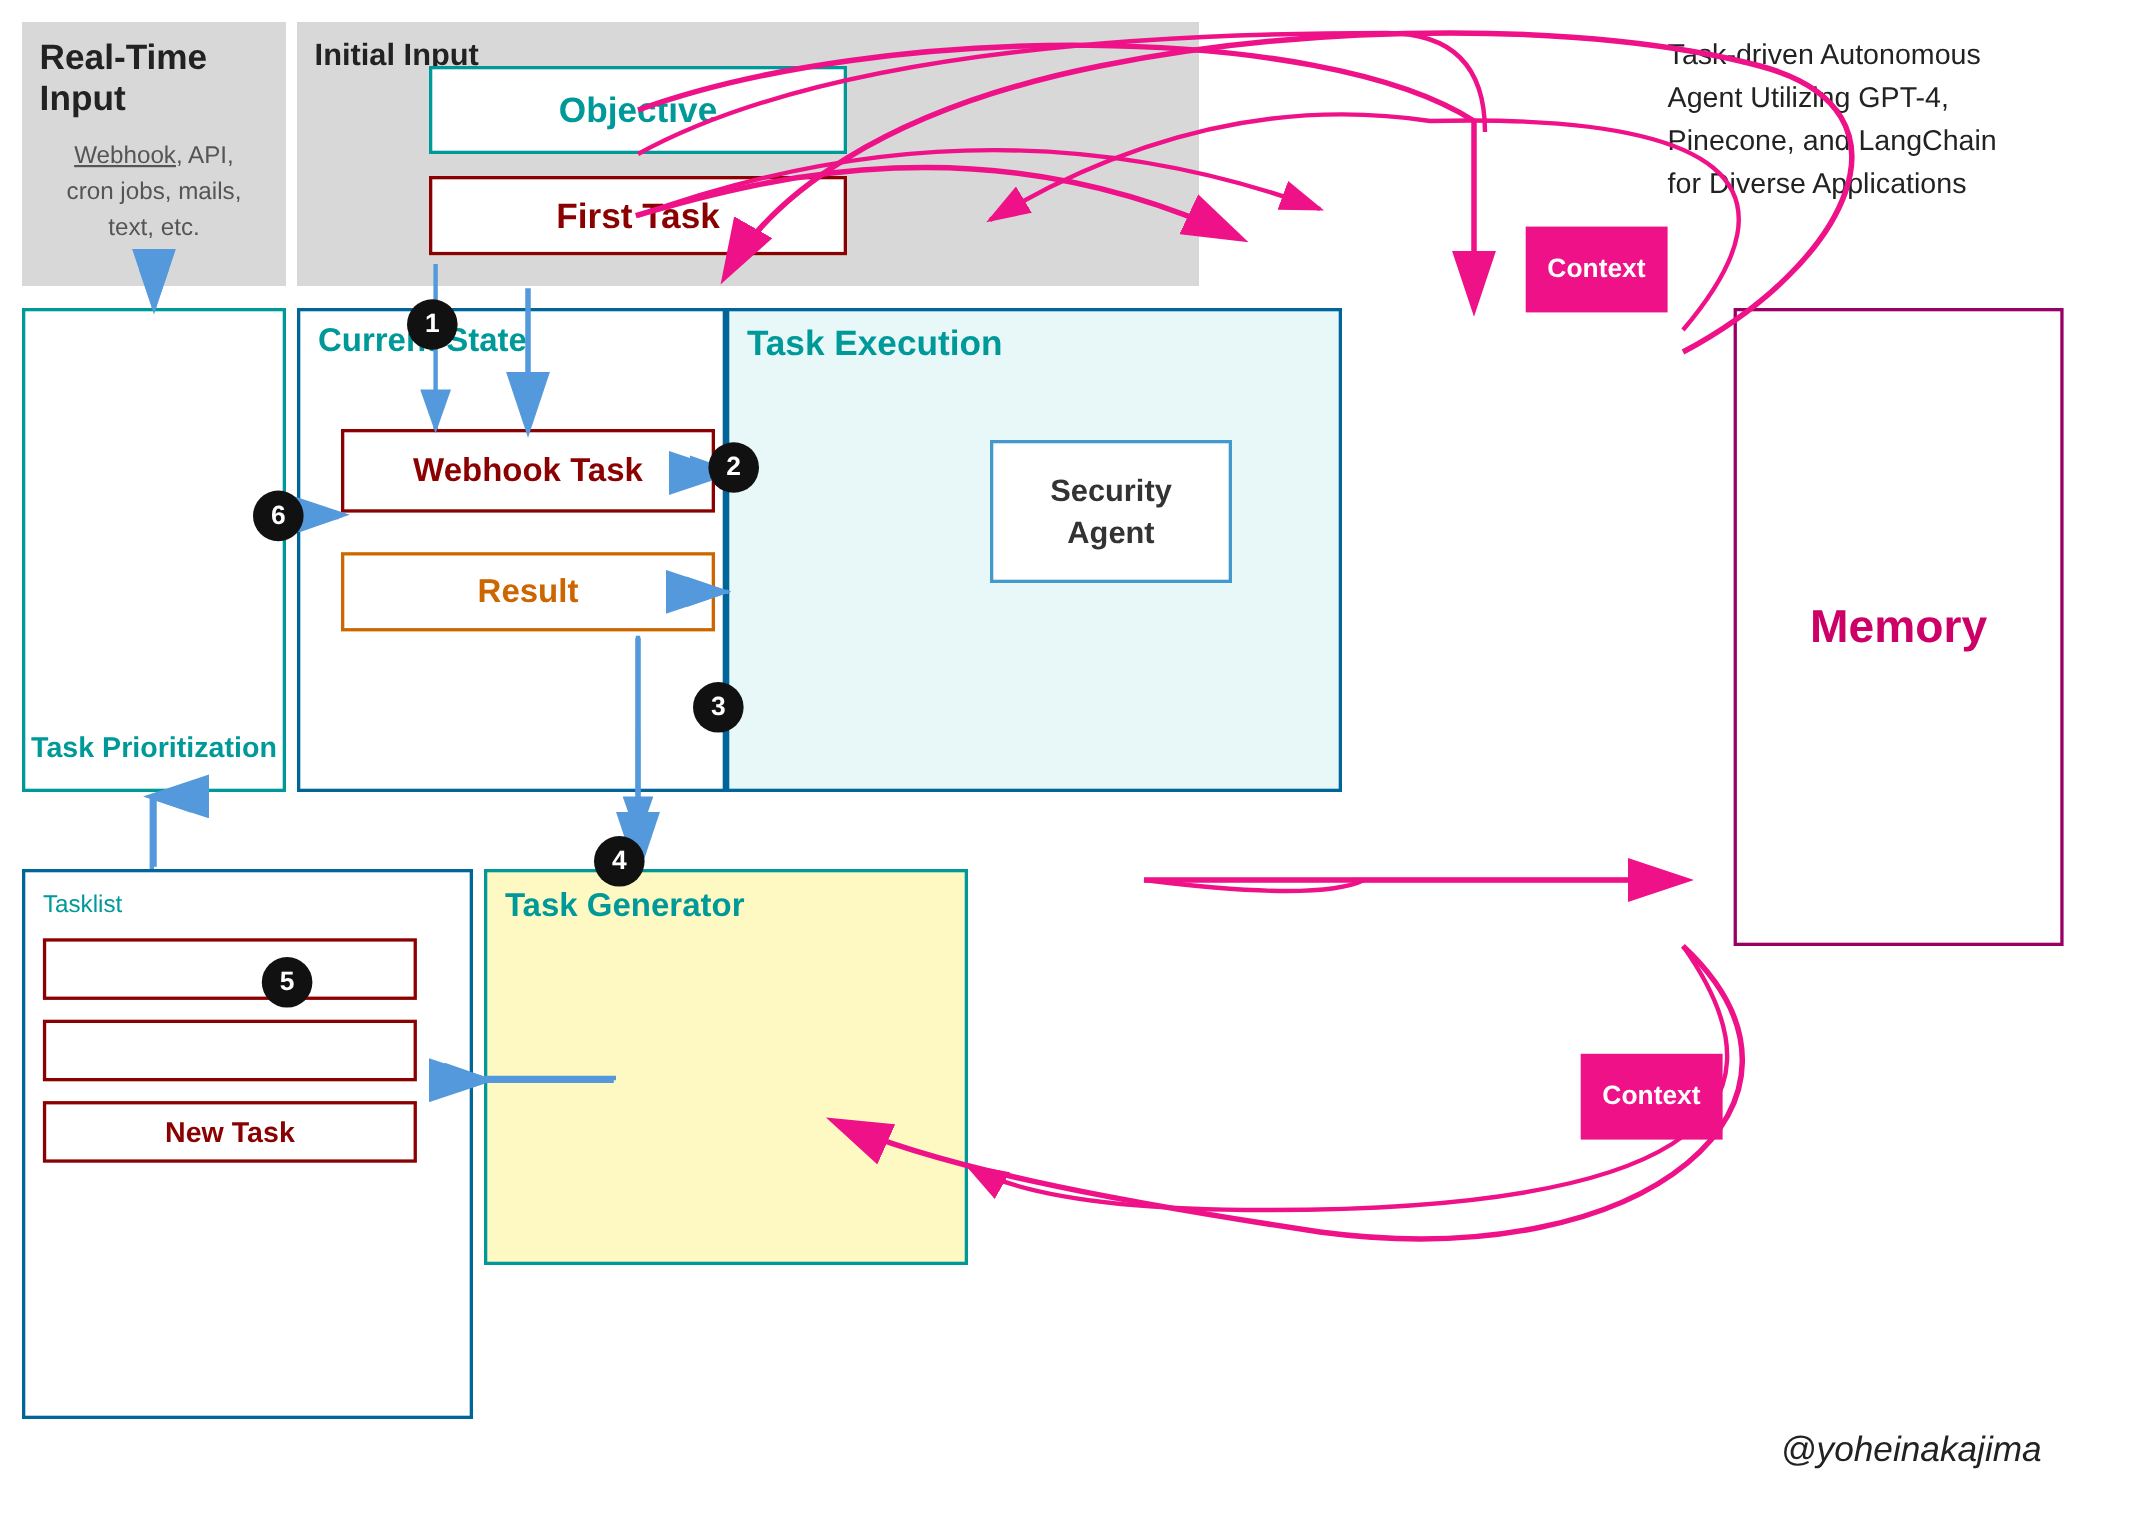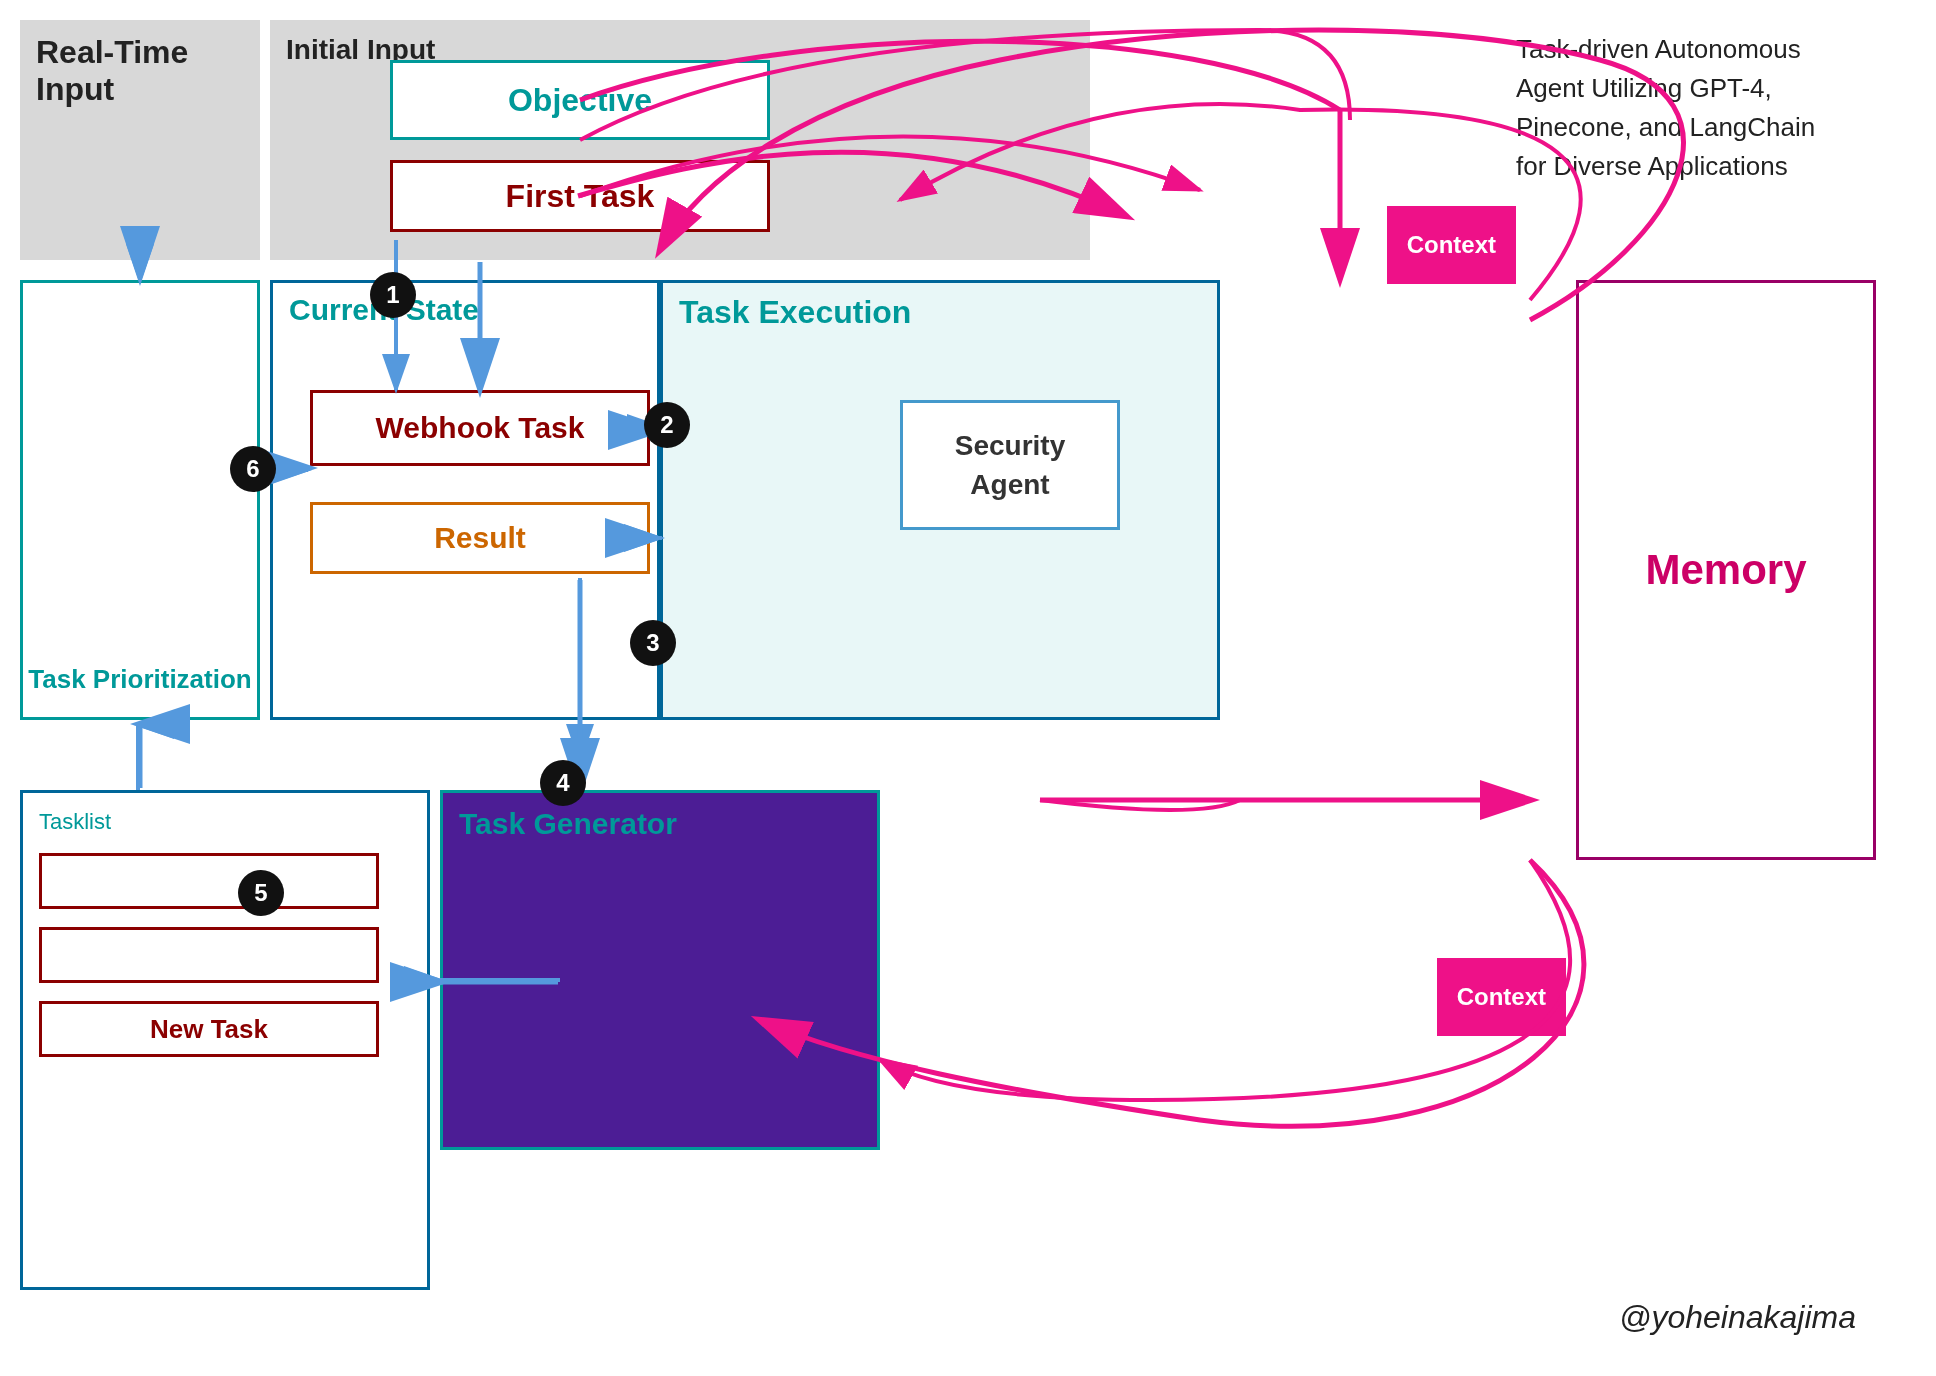--- a/index.html
+++ b/index.html
@@ -288,21 +288,21 @@
     }
 
     
     .task-generator-box {
       position: absolute;
       top: 790px;
       left: 440px;
       width: 440px;
       height: 360px;
       border: 3px solid #009999;
-      background: #4c1d95;
+      background: #fef9c3;
     }
     .task-generator-title {
       font-size: 30px;
       font-weight: bold;
       color: #009999;
       padding: 14px 16px;
     }
 
     
     .signature {
@@ -362,20 +362,23 @@
       z-index: 5;
     }
   </style>
 </head>
 <body>
 
 <div class="diagram-container">
 
   <div class="real-time-box">
     <div class="real-time-title">Real-Time Input</div>
+    <div class="real-time-content">
+      <span class="webhook-link">Webhook</span>, API,<br>cron jobs, mails,<br>text, etc.
+    </div>
   </div>
 
   <div class="initial-input-box">
     <div class="initial-input-title">Initial Input</div>
   </div>
 
   <div class="objective-box">
     <span class="objective-text">Objective</span>
   </div>
 

